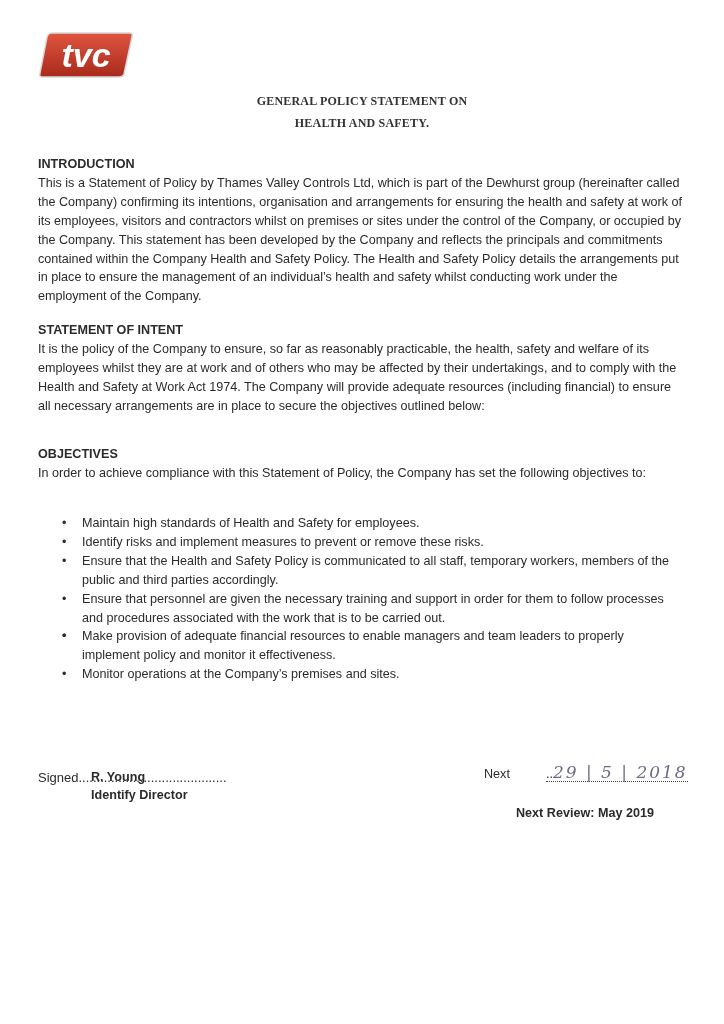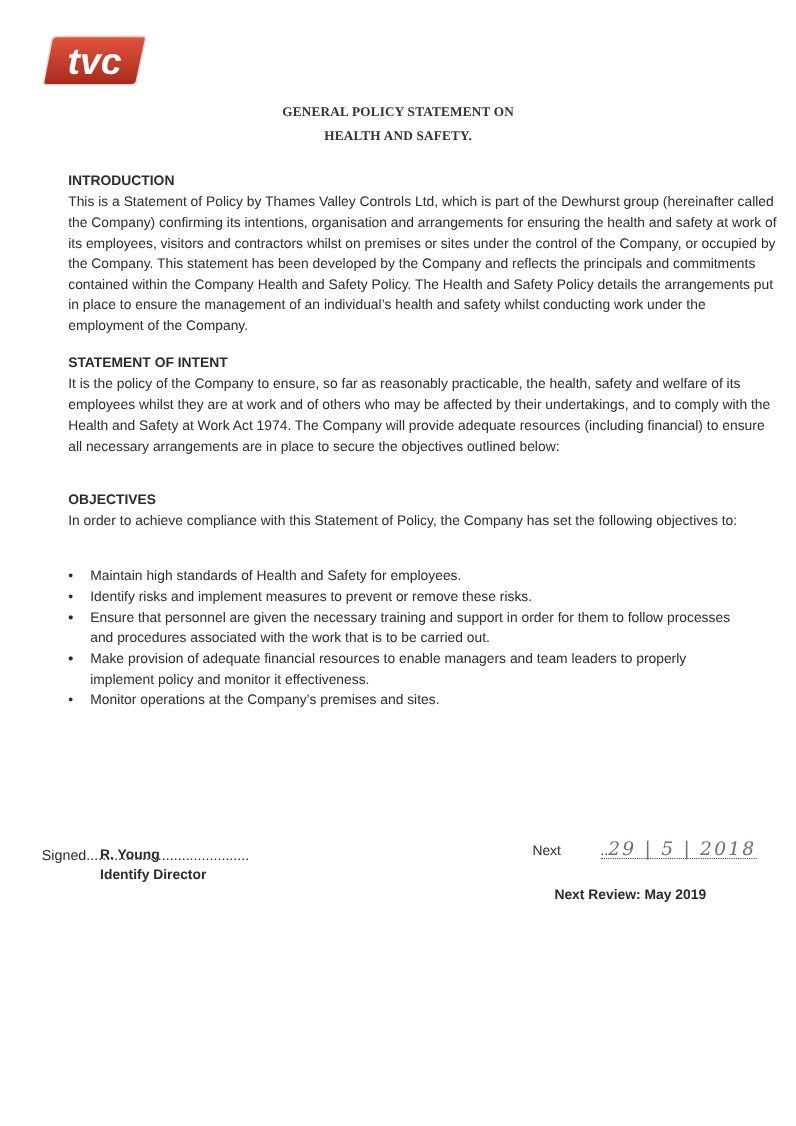--- a/index.html
+++ b/index.html
@@ -3,37 +3,37 @@
 <meta charset="utf-8">
 <style>
   html, body { margin: 0; padding: 0; background: #ffffff; }
   body { width: 724px; height: 1024px; position: relative; overflow: hidden; color: #2b2b2b;
          font-family: "Liberation Sans", "DejaVu Sans", sans-serif; }
   .logo { position: absolute; left: 38px; top: 30px; width: 96px; height: 50px; }
   .title { position: absolute; left: 0; right: 0; top: 90px; text-align: center;
            font-family: "Liberation Serif", "DejaVu Serif", serif; font-weight: bold;
            font-size: 12px; line-height: 22px; color: #333; letter-spacing: 0.2px; }
   .title div { display: block; }
-  .section { position: absolute; left: 38px; width: 648px; font-size: 12.6px; line-height: 18.9px; margin-left: 24px; }
+  .section { position: absolute; left: 38px; width: 648px; font-size: 12.6px; line-height: 18.9px; }
   .section h2 { margin: 0; font-size: 12.6px; font-weight: bold; line-height: 18.9px; color: #2b2b2b; }
   .section p { margin: 0; }
   #intro { top: 155px; }
   #intent { top: 321px; }
   #objectives { top: 445px; }
   ul.obj { position: absolute; left: 62px; top: 514px; width: 620px; margin: 0; padding: 0; list-style: none;
            font-size: 12.6px; line-height: 18.9px; }
   ul.obj li { position: relative; padding-left: 20px; }
   ul.obj li .bullet { position: absolute; left: 0; top: 0; }
   .signed { position: absolute; left: 38px; top: 770px; font-size: 13px; }
   .signer { position: absolute; left: 91px; top: 768px; font-size: 12.6px; font-weight: bold; line-height: 18px; }
   .date { position: absolute; left: 484px; top: 762px; font-size: 12.6px; }
   .date .handwritten { font-family: "DejaVu Serif", serif; font-style: italic; font-size: 17px; color: #6b6b8a;
                        letter-spacing: 2px; }
   .date .dots { border-bottom: 1px dotted #444; margin-left: 36px; }
-  .review { position: absolute; left: 504px; top: 806px; font-size: 12.6px; font-weight: bold; }
+  .review { position: absolute; left: 516px; top: 806px; font-size: 12.6px; font-weight: bold; }
 </style>
 </head>
 <body>
 
 <svg class="logo" viewBox="0 0 96 50">
   <defs>
     <linearGradient id="lg" x1="0" y1="0" x2="0" y2="1">
       <stop offset="0" stop-color="#e0553f"></stop>
       <stop offset="1" stop-color="#a82a1c"></stop>
     </linearGradient>
@@ -58,21 +58,21 @@
 </div>
 
 <div class="section" id="objectives">
   <h2>OBJECTIVES</h2>
   <p>In order to achieve compliance with this Statement of Policy, the Company has set the following objectives to:</p>
 </div>
 
 <ul class="obj">
   <li><span class="bullet">•</span><span>Maintain high standards of Health and Safety for employees.</span></li>
   <li><span class="bullet">•</span><span>Identify risks and implement measures to prevent or remove these risks.</span></li>
-  <li><span class="bullet">•</span></li>
+  <li><span class="bullet">•</span><span>Ensure that the Health and Safety Policy is communicated to all staff, temporary workers, members of the public and third parties accordingly.</span></li>
   <li><span class="bullet">•</span><span>Ensure that personnel are given the necessary training and support in order for them to follow processes and procedures associated with the work that is to be carried out.</span></li>
   <li><span class="bullet">•</span></li>
   <li><span class="bullet">•</span><span>Make provision of adequate financial resources to enable managers and team leaders to properly implement policy and monitor it effectiveness.</span></li>
   <li><span class="bullet">•</span><span>Monitor operations at the Company’s premises and sites.</span></li>
 </ul>
 
 <div class="signed">Signed.........................................</div>
 <div class="signer">
   <div>R. Young</div>
   <div>Identify Director</div>

